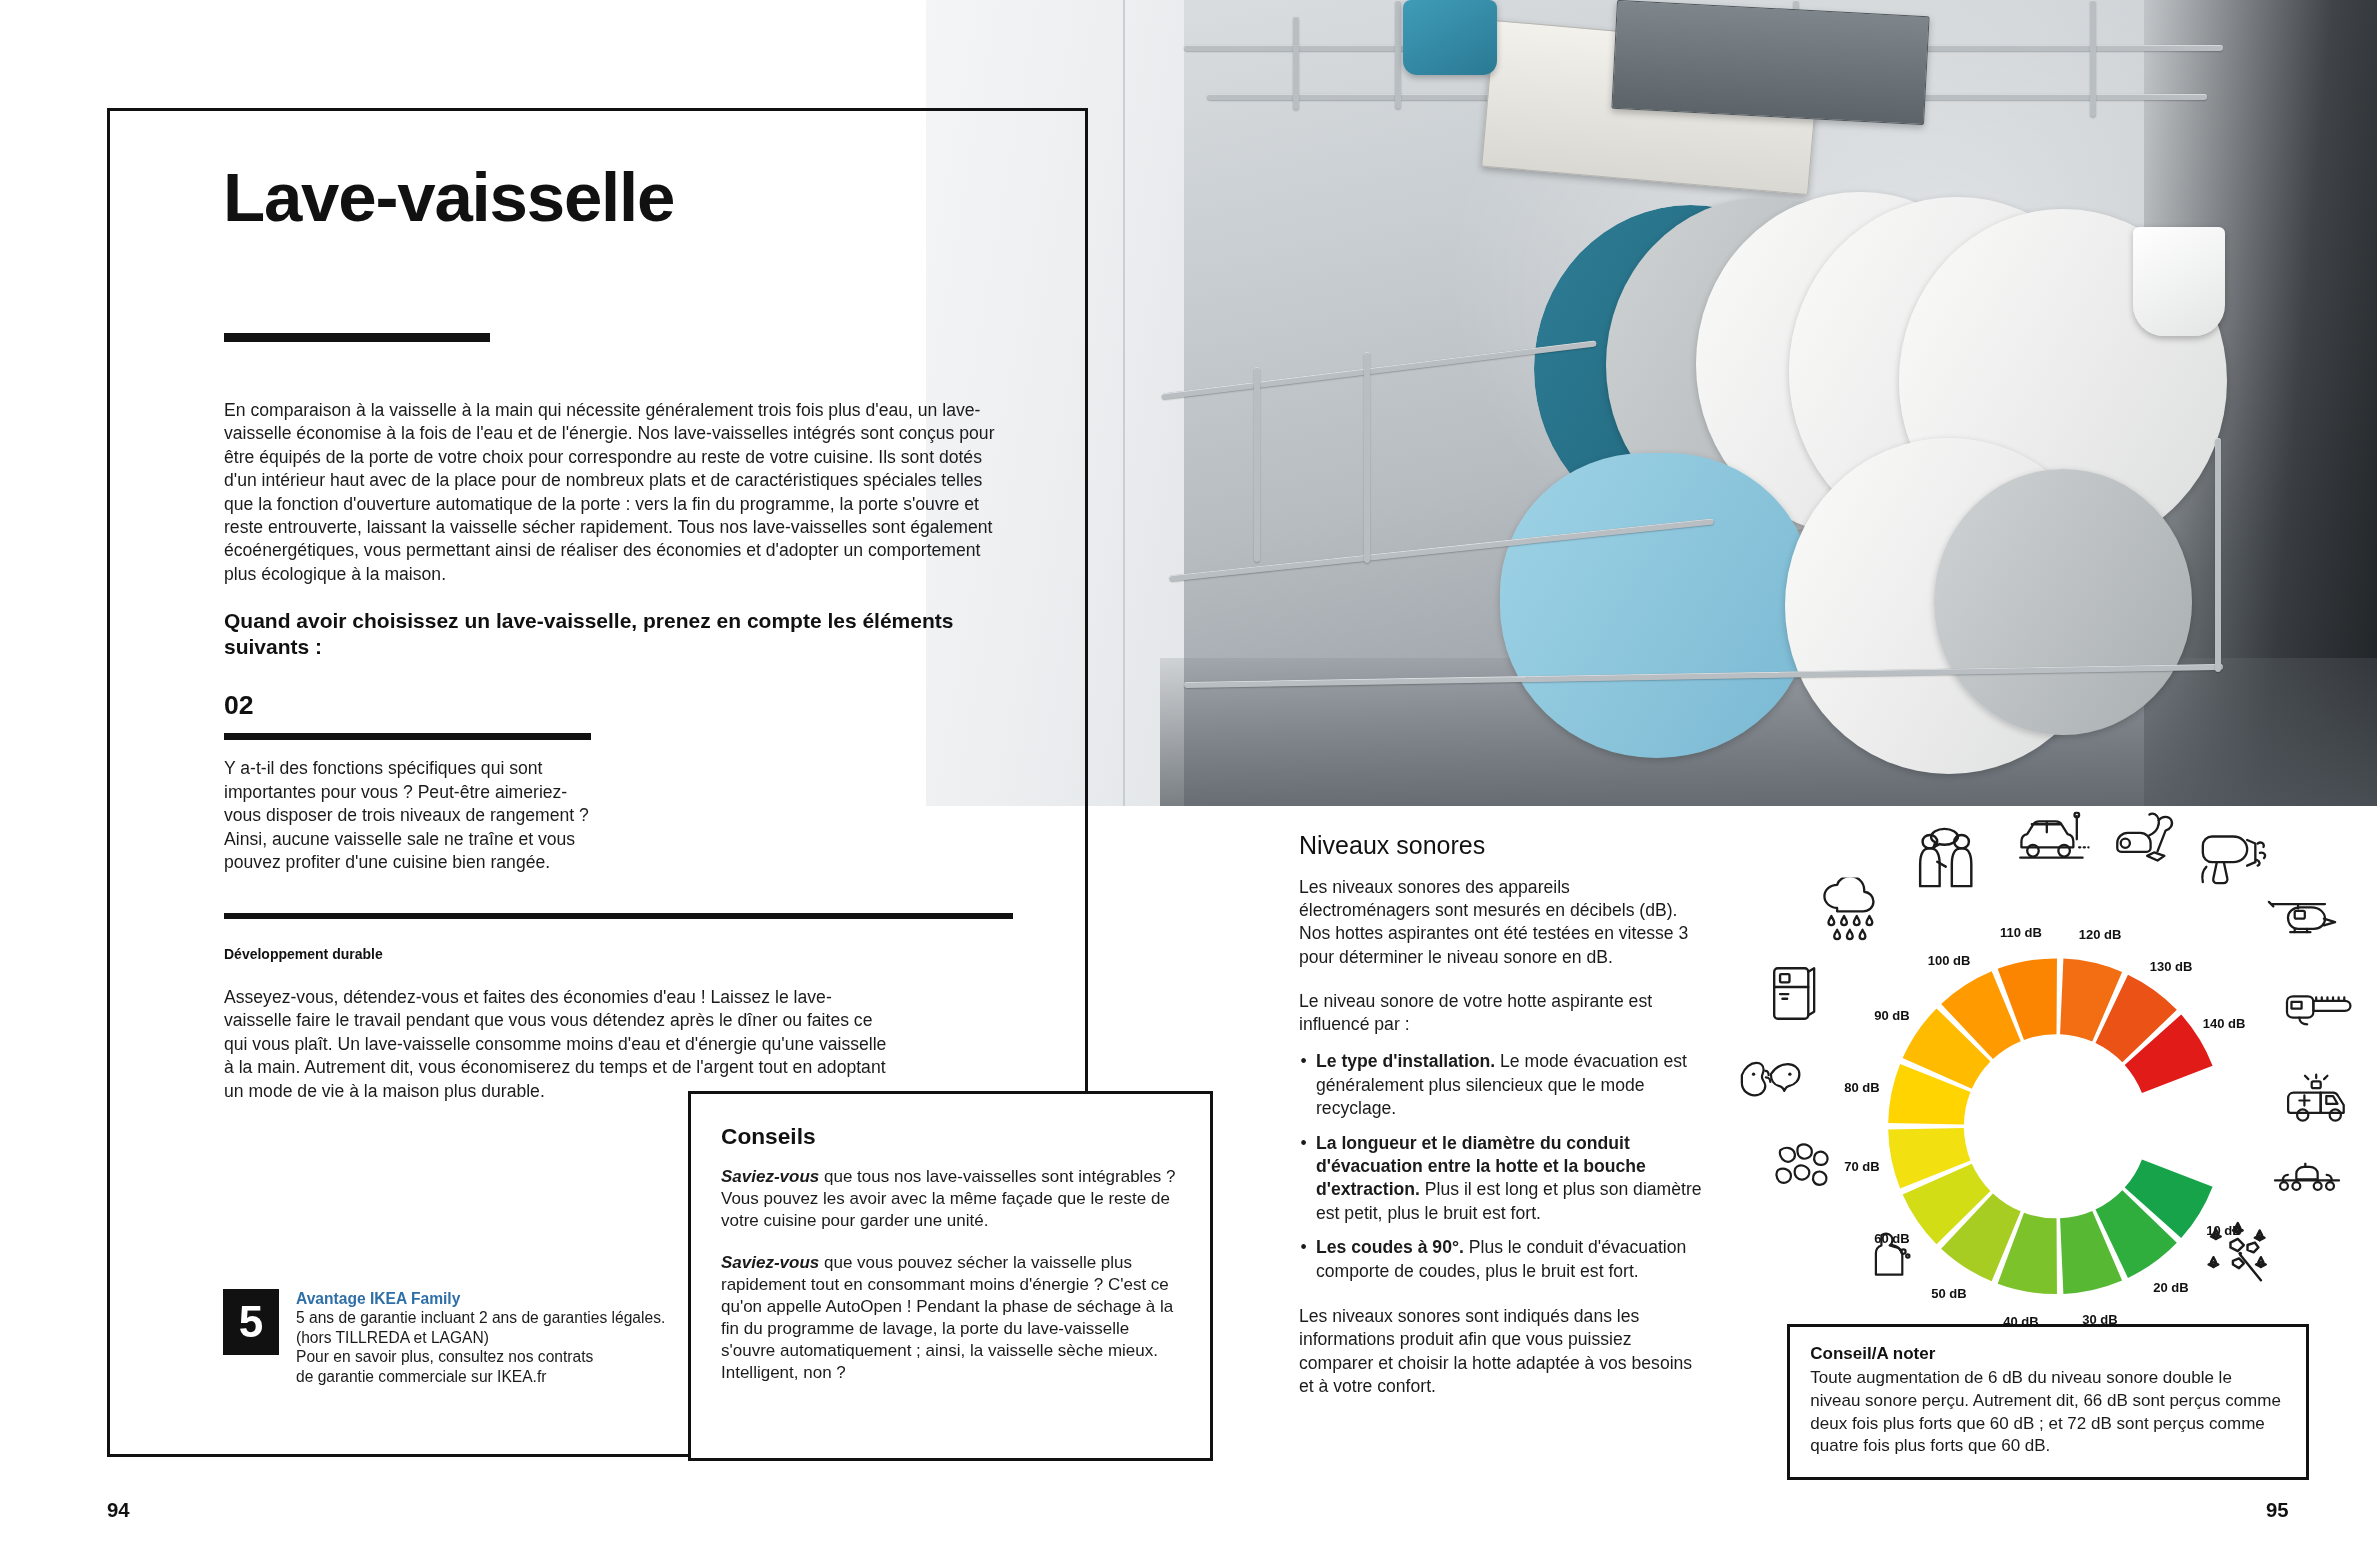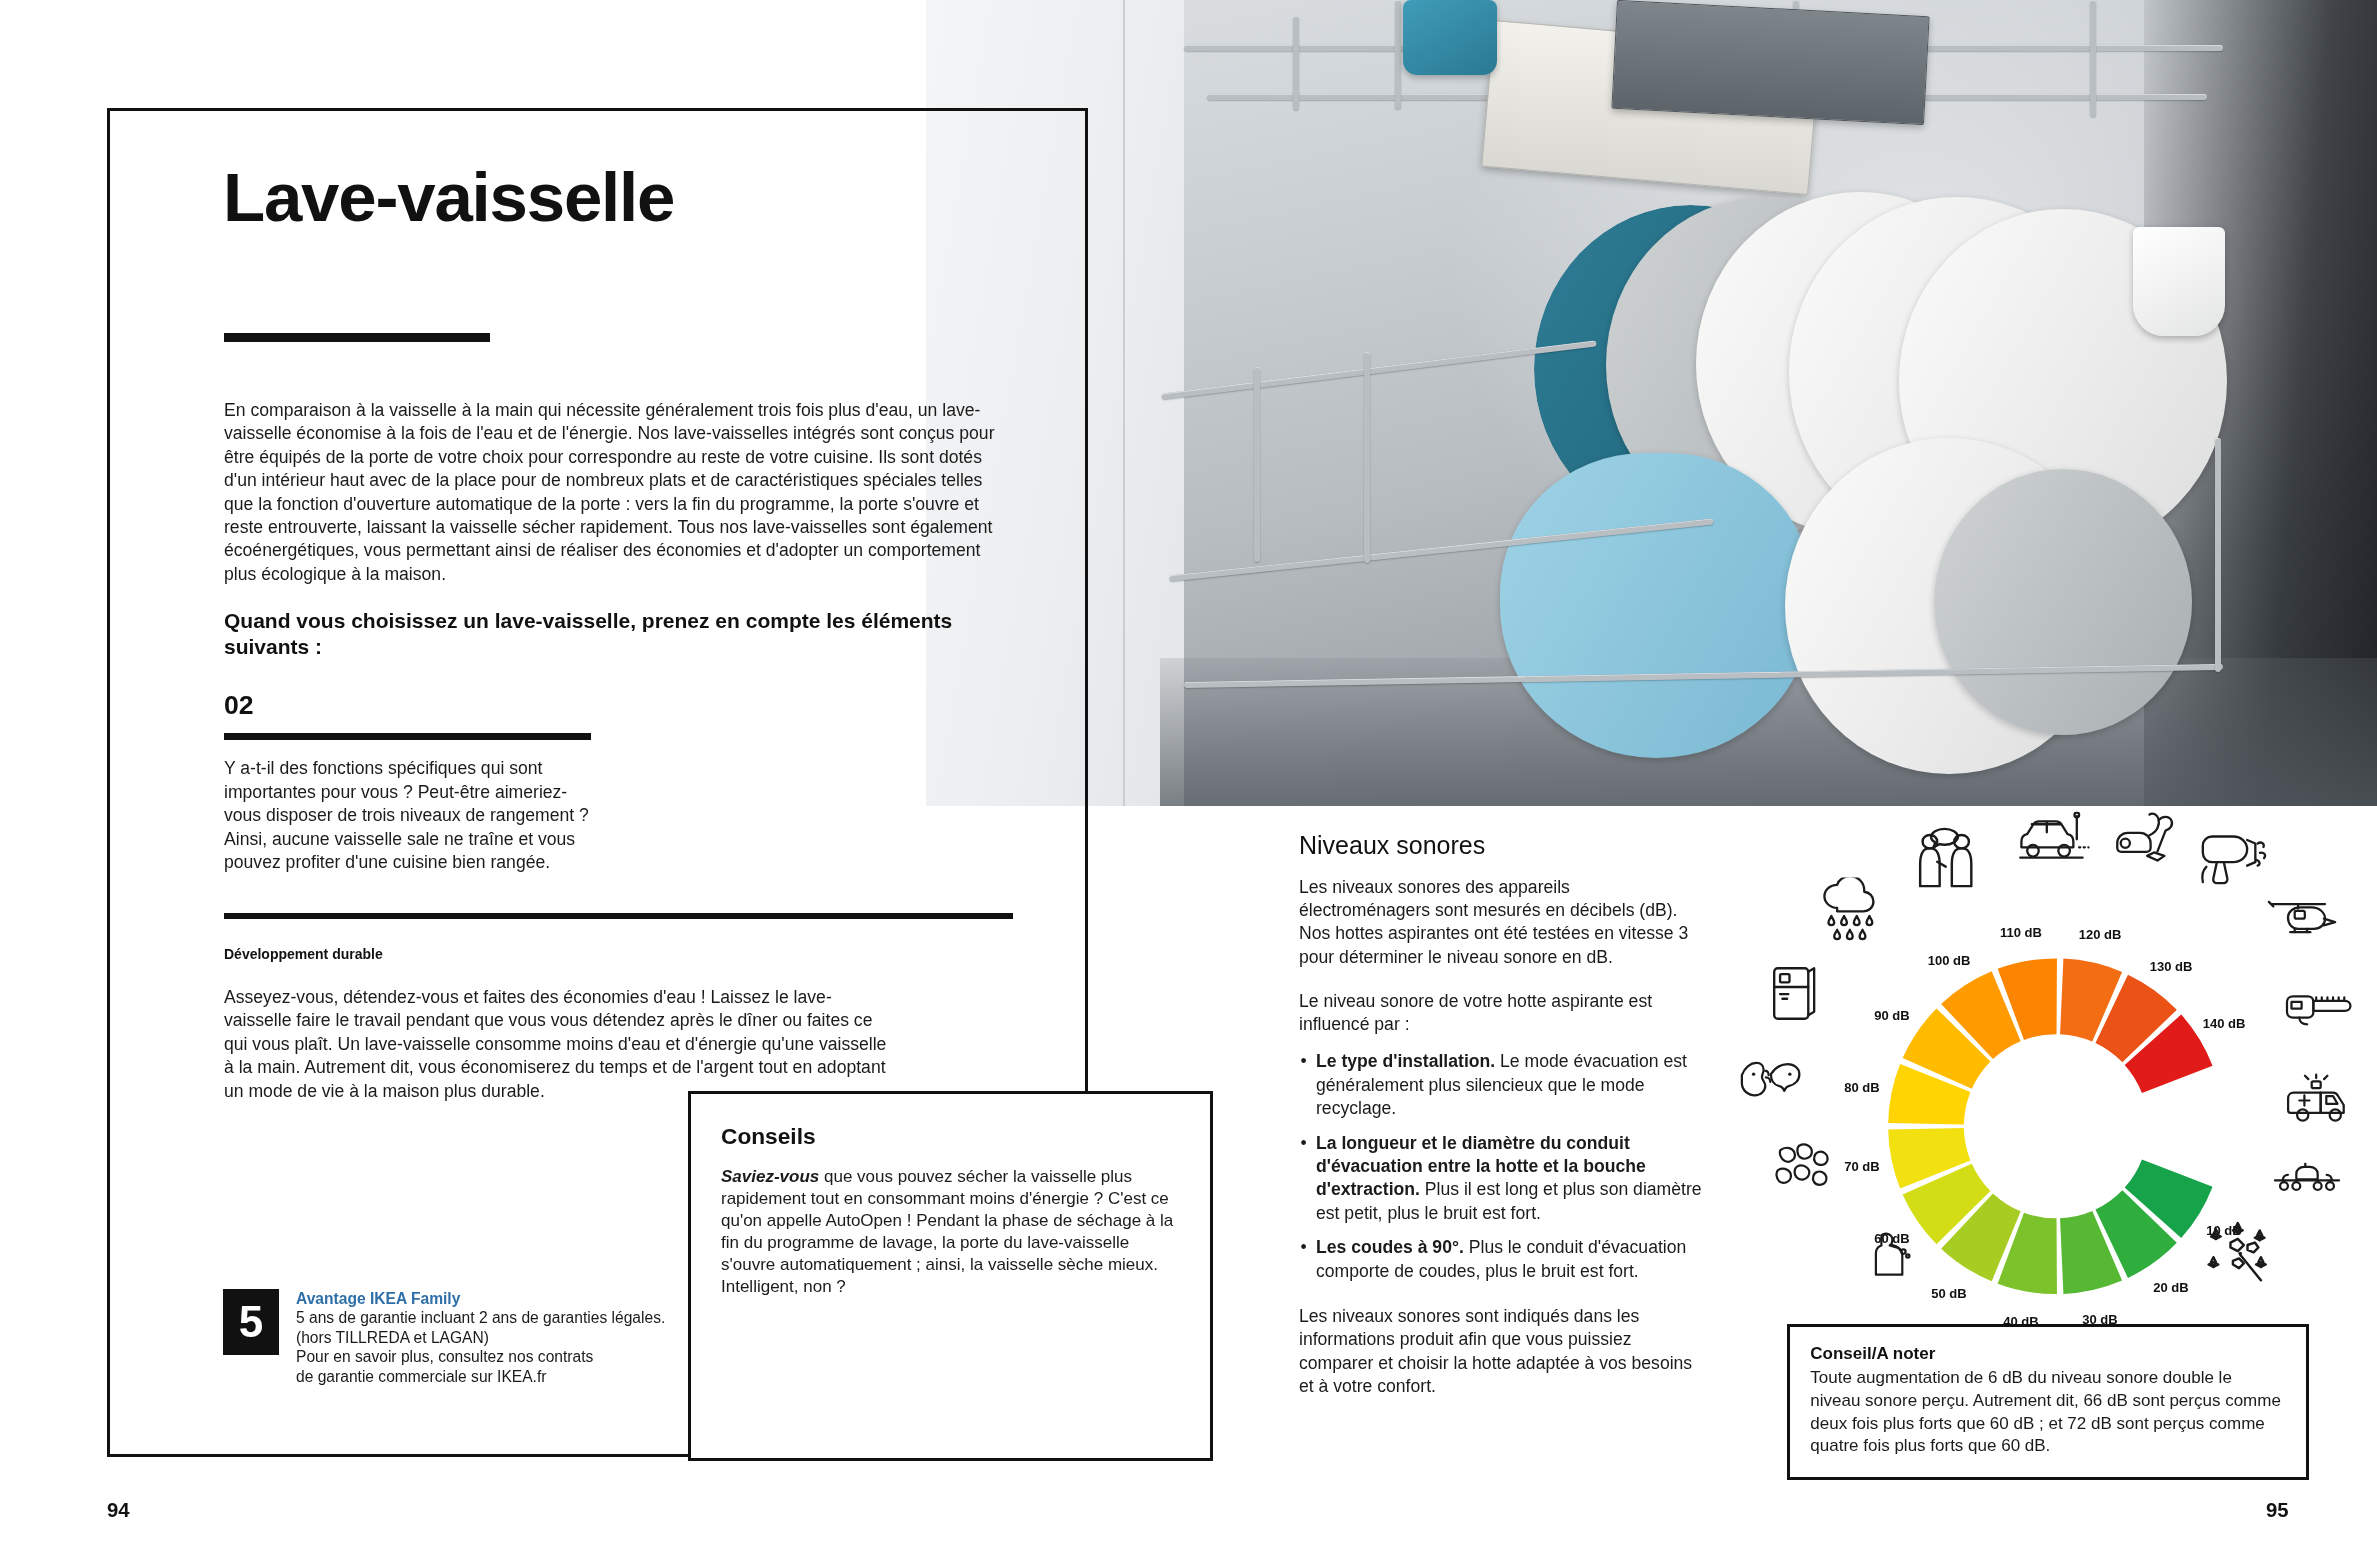--- a/index.html
+++ b/index.html
@@ -194,21 +194,21 @@
   </div>
 
   <div class="frame"></div>
   <div class="page-inner">
 
     <div class="title">Lave-vaisselle</div>
     <div class="title-rule"></div>
 
     <div class="body-col">En comparaison à la vaisselle à la main qui nécessite généralement trois fois plus d'eau, un lave-vaisselle économise à la fois de l'eau et de l'énergie. Nos lave-vaisselles intégrés sont conçus pour être équipés de la porte de votre choix pour correspondre au reste de votre cuisine. Ils sont dotés d'un intérieur haut avec de la place pour de nombreux plats et de caractéristiques spéciales telles que la fonction d'ouverture automatique de la porte : vers la fin du programme, la porte s'ouvre et reste entrouverte, laissant la vaisselle sécher rapidement. Tous nos lave-vaisselles sont également écoénergétiques, vous permettant ainsi de réaliser des économies et d'adopter un comportement plus écologique à la maison.</div>
 
-    <div class="subhead">Quand vous choisissez un lave-vaisselle, prenez en compte les éléments suivants :</div>
+    <div class="subhead">Quand avoir choisissez un lave-vaisselle, prenez en compte les éléments suivants :</div>
 
     <div class="cols">
       <div class="col">
         <div class="col-num">02</div>
         <div class="col-rule"></div>
         <div class="col-txt">Y a-t-il des fonctions spécifiques qui sont importantes pour vous ? Peut-être aimeriez-vous disposer de trois niveaux de rangement ? Ainsi, aucune vaisselle sale ne traîne et vous pouvez profiter d'une cuisine bien rangée.</div>
       </div>
     </div>
 
     <div class="wide-rule"></div>
@@ -223,20 +223,21 @@
         <div class="guar-txt">5 ans de garantie incluant 2 ans de garanties légales.</div>
         <div class="guar-txt">(hors TILLREDA et LAGAN)</div>
         <div class="guar-txt">Pour en savoir plus, consultez nos contrats</div>
         <div class="guar-txt">de garantie commerciale sur IKEA.fr</div>
       </div>
     </div>
   </div>
 
   <div class="conseils">
     <h3>Conseils</h3>
+    <p><em>Saviez-vous</em><span> que tous nos lave-vaisselles sont intégrables ? Vous pouvez les avoir avec la même façade que le reste de votre cuisine pour garder une unité.</span></p>
     <p><em>Saviez-vous</em><span> que vous pouvez sécher la vaisselle plus rapidement tout en consommant moins d'énergie ? C'est ce qu'on appelle AutoOpen ! Pendant la phase de séchage à la fin du programme de lavage, la porte du lave-vaisselle s'ouvre automatiquement ; ainsi, la vaisselle sèche mieux. Intelligent, non ?</span></p>
   </div>
 
   <div class="ns-col">
     <div class="ns-head">Niveaux sonores</div>
     <div class="ns-p">Les niveaux sonores des appareils électroménagers sont mesurés en décibels (dB). Nos hottes aspirantes ont été testées en vitesse 3 pour déterminer le niveau sonore en dB.</div>
     <div class="ns-p">Le niveau sonore de votre hotte aspirante est influencé par :</div>
     <div class="ns-list">
       <div class="ns-li"><b>Le type d'installation.</b><span> Le mode évacuation est généralement plus silencieux que le mode recyclage.</span></div>
       <div class="ns-li"><b>La longueur et le diamètre du conduit d'évacuation entre la hotte et la bouche d'extraction.</b><span> Plus il est long et plus son diamètre est petit, plus le bruit est fort.</span></div>

